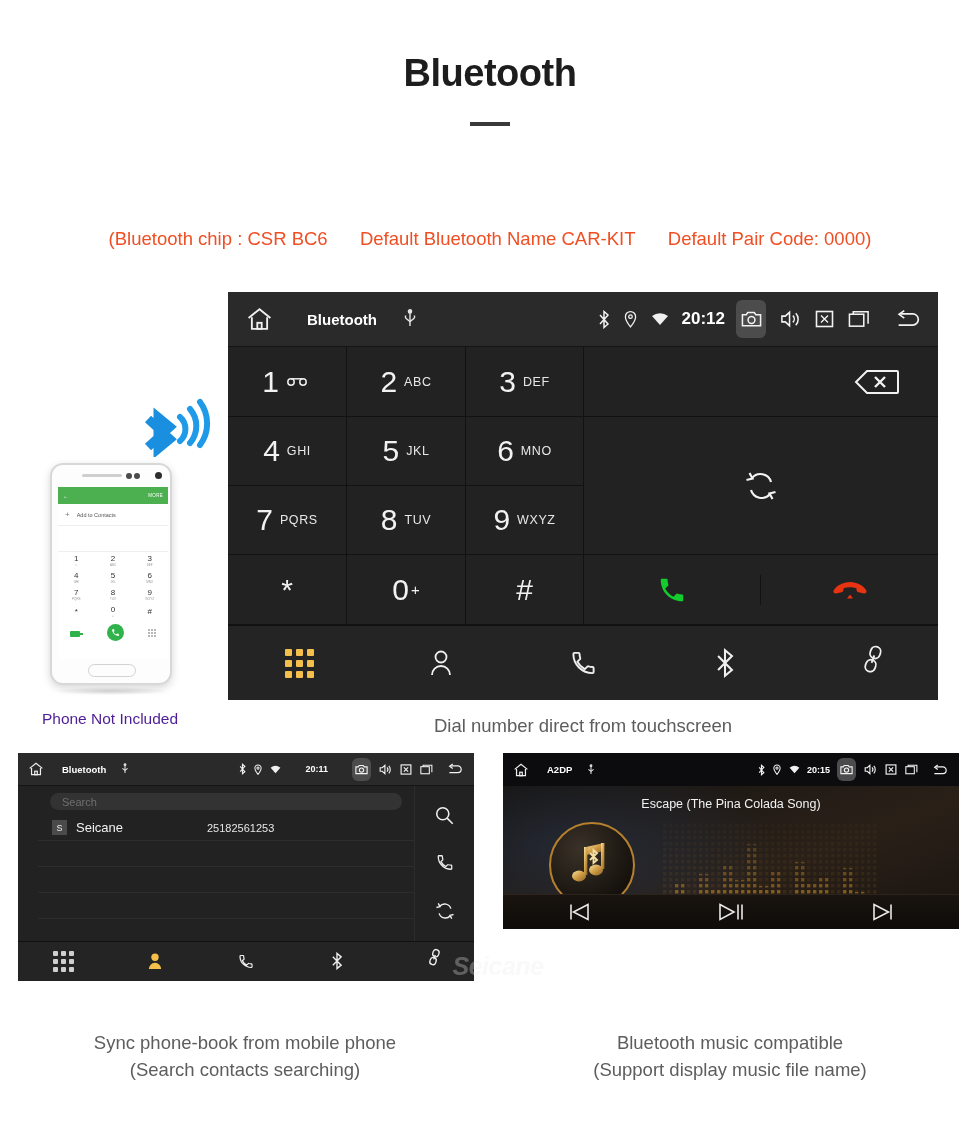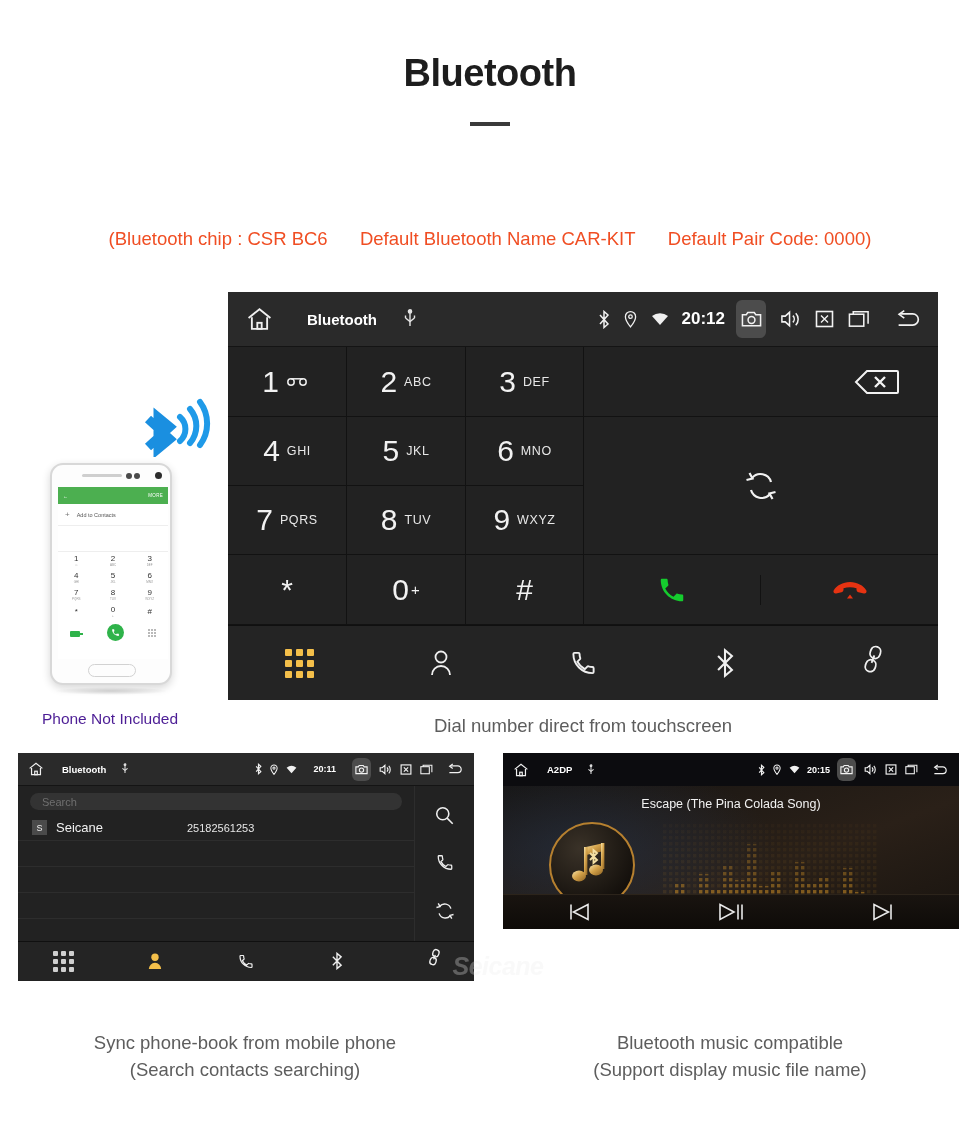--- a/index.html
+++ b/index.html
@@ -142,24 +142,24 @@
   }
   #phone-caption {
     position: absolute; left: 0px; top: 710px; width: 220px; text-align:center;
     color: #4c1d95; font-size: 15.5px;
   }
 
   
   #phonebook-screen { left: 18px; top: 753px; width: 456px; height: 228px; }
   #phonebook-screen .statusbar { height: 33px; padding: 0 6px 0 10px; }
   #phonebook-screen .sb-title { font-size: 9.5px; margin-left: 18px; }
-  #phonebook-screen .sb-clock { font-size: 9px; margin: 0 12px; }
+  #phonebook-screen .sb-clock { font-size: 9px; margin: 0 20px; }
   #phonebook-screen .sb-right .ico { margin: 0 4px; }
 
-  .pb-body { position: relative; height: 155px; display: flex; }
+  .pb-body { position: relative; height: 155px; display: flex; margin-left: 20px; }
   .pb-list { flex: 1; position: relative; padding: 7px 0 0 0; }
   .pb-search {
     margin: 0 12px; height: 17px; border-radius: 9px; background: #333333;
     display: flex; align-items: center; padding: 0 12px;
     color: #6f6f6f; font-size: 11px;
   }
   .pb-row {
     display: flex; align-items: center; height: 26px; padding: 0 14px;
     border-bottom: 1px solid #2d2d2d; color: #f0f0f0;
   }

